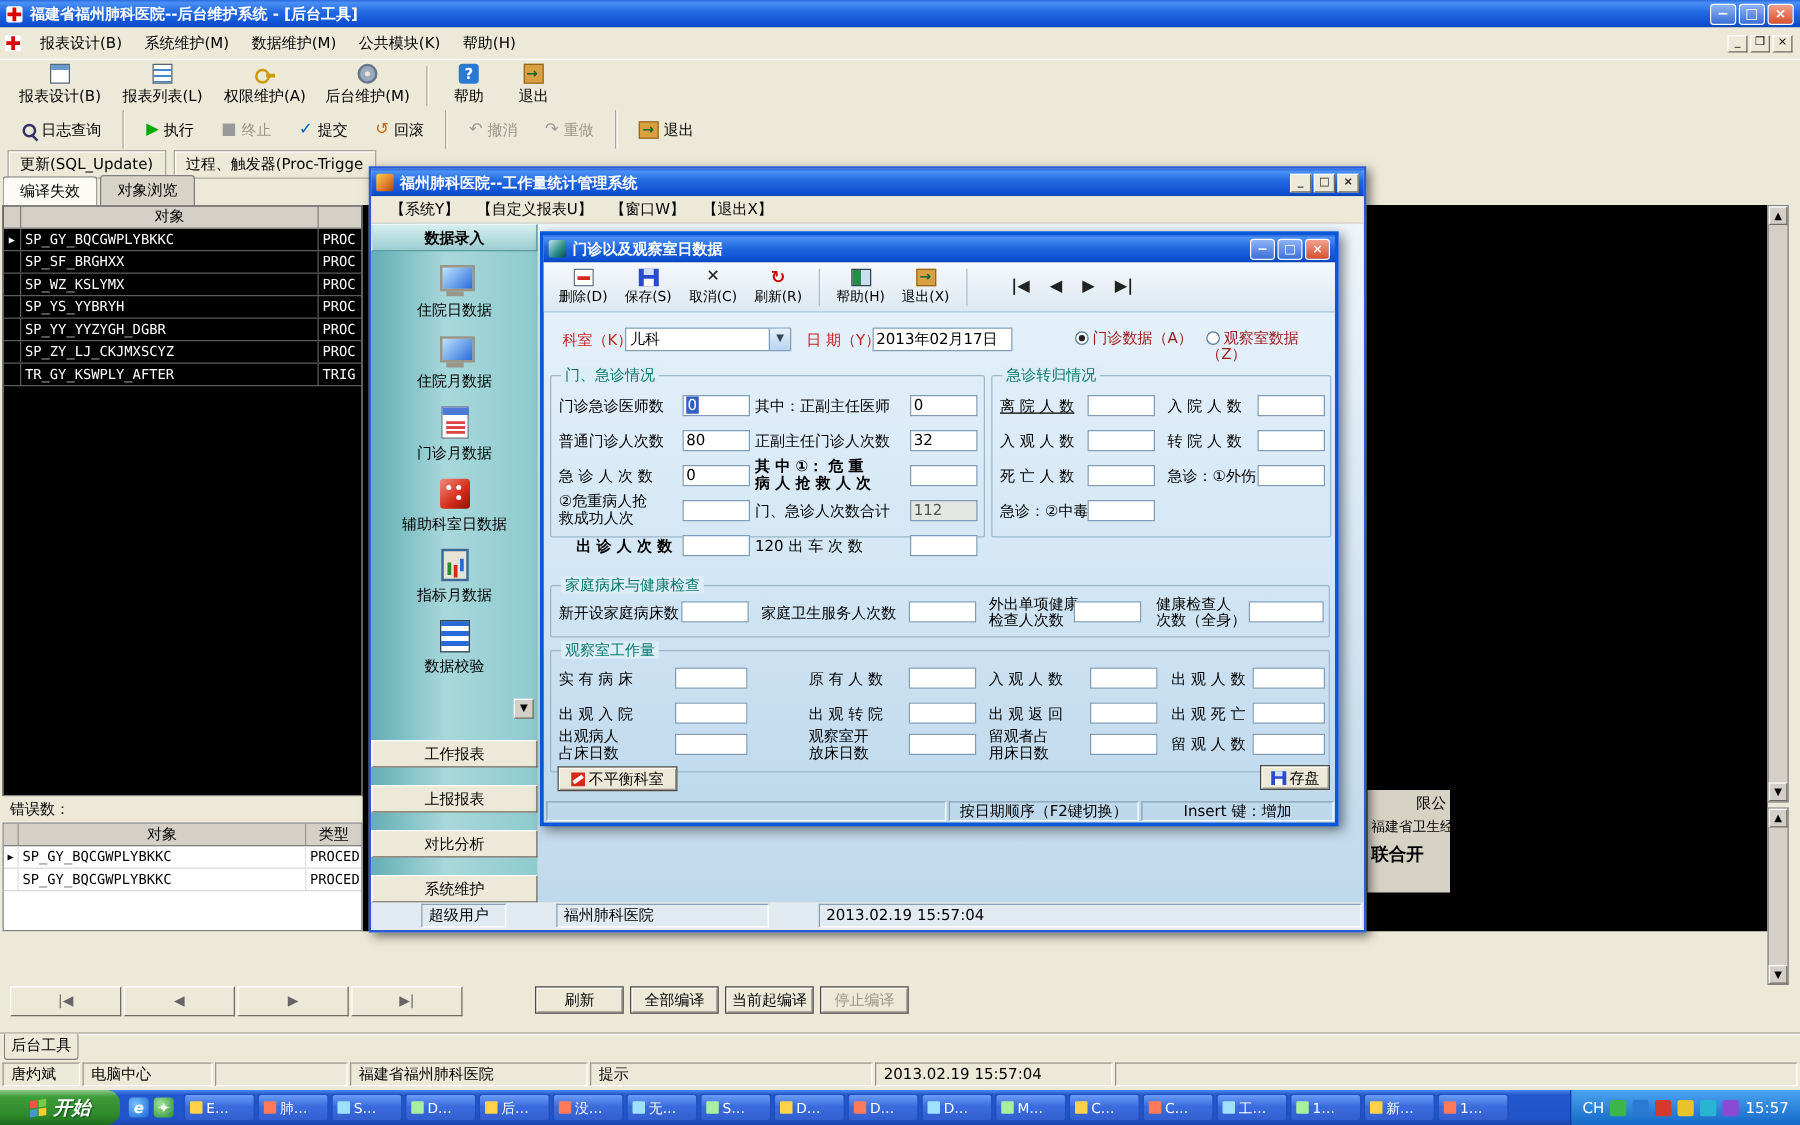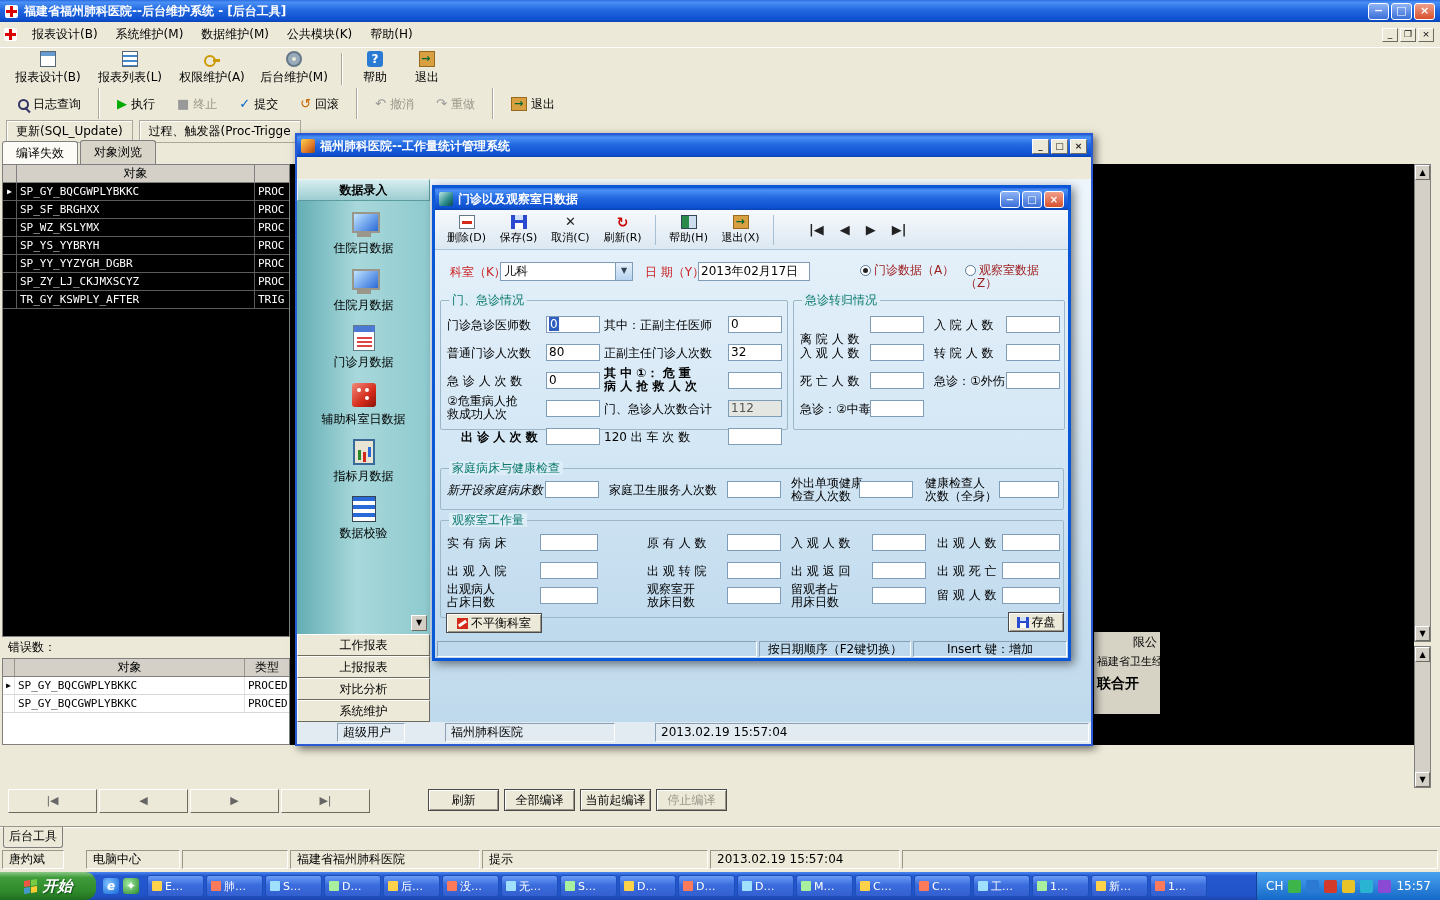--- a/index.html
+++ b/index.html
@@ -116,21 +116,21 @@
 .c-icon{width:14px;height:14px;border-radius:2px;background:linear-gradient(135deg,#ffd24a,#e07a2a 60%,#9a4a10);}
 .c-menu{position:absolute;left:0;top:22px;right:0;height:22px;background:#ece9d8;border-bottom:1px solid #d4d0c0;display:flex;align-items:center;padding-left:8px;}
 .c-menu span{padding:3px 7px;}
 .sidebar{position:absolute;left:0;top:44px;width:133px;bottom:22px;background:linear-gradient(90deg,#63aeb4,#a8d8db 45%,#8ecace);display:flex;flex-direction:column;}
 .sb-header{height:22px;flex:none;background:linear-gradient(180deg,#d6eeef,#9ccdd1);border:1px solid;border-color:#eaf6f7 #5c9ba0 #5c9ba0 #eaf6f7;font-weight:bold;display:flex;align-items:center;justify-content:center;}
 .sb-items{flex:1;position:relative;display:flex;flex-direction:column;align-items:center;padding-top:10px;gap:11px;overflow:hidden;}
 .sb-item{display:flex;flex-direction:column;align-items:center;gap:3px;width:100%;}
 .sb-label{font-size:12px;}
 .sb-scroll{position:absolute;right:3px;bottom:3px;width:16px;height:16px;background:#d4d0c8;border:1px solid;border-color:#fff #6d6a60 #6d6a60 #fff;font-size:8px;text-align:center;line-height:14px;}
 .sb-groups{flex:none;display:flex;flex-direction:column;}
-.sb-gbtn{height:22px;background:#ece9d8;border:1px solid;border-color:#fff #6d6a60 #6d6a60 #fff;display:flex;align-items:center;justify-content:center;}
+.sb-gbtn{height:22px;background:#ece9d8;border:1px solid;border-color:#fff #6d6a60 #6d6a60 #fff;display:flex;align-items:center;justify-content:center;margin-top:14px;}
 .c-content{position:absolute;left:133px;top:44px;right:0;bottom:22px;background:linear-gradient(180deg,#eef6fc,#bfd9ec);}
 .c-status{position:absolute;left:0;bottom:0;width:100%;height:22px;background:#e2ebf2;display:flex;gap:2px;padding:1px 2px;}
 .cs-cell{border:1px solid;border-color:#8aa0b4 #fff #fff #8aa0b4;height:19px;line-height:17px;padding:0 5px;overflow:hidden;white-space:nowrap;margin-left:38px;}
 
 .ic{width:28px;height:26px;position:relative;flex:none;}
 .ic-monitor::before{content:"";position:absolute;left:2px;top:1px;width:24px;height:17px;background:linear-gradient(135deg,#bfe4ff,#2a6ad8);border:2px solid #9a968a;}
 .ic-monitor::after{content:"";position:absolute;left:7px;bottom:0;width:14px;height:4px;background:#9a968a;}
 .ic-doc{background:#fff;border:1px solid #678;width:22px;margin:0 3px;}
 .ic-doc::before{content:"@";position:absolute;left:2px;top:1px;color:#06c;font-size:11px;font-weight:bold;}
 .ic-doc::after{content:"";position:absolute;left:3px;bottom:4px;width:15px;height:7px;background:repeating-linear-gradient(180deg,#69c 0 1px,#fff 1px 3px);}
@@ -382,21 +382,21 @@
     <span class="compile-btn">全部编译</span>
     <span class="compile-btn">当前起编译</span>
     <span class="compile-btn dim">停止编译</span>
   </div>
 
   <div class="tabline"></div>
   <div class="bottomtab">后台工具</div>
 
   <div class="statusbar">
     <span class="sb-cell" style="width:62px;">唐灼斌</span>
-    <span class="sb-cell" style="width:94px;margin-left:20px;">电脑中心</span>
+    <span class="sb-cell" style="width:104px;">电脑中心</span>
     <span class="sb-cell" style="width:106px;"></span>
     <span class="sb-cell" style="width:190px;">福建省福州肺科医院</span>
     <span class="sb-cell" style="width:226px;">提示</span>
     <span class="sb-cell" style="width:190px;">2013.02.19 15:57:04</span>
     <span class="sb-cell" style="flex:1;"></span>
   </div>
 
   <div class="taskbar">
     <span class="start">
       <span class="wl">
@@ -499,20 +499,26 @@
 
   <div class="child">
     <div class="c-title bluegrad">
       <span class="c-icon"></span>
       <span>福州肺科医院--工作量统计管理系统</span>
       <span style="margin-left:auto;display:flex;gap:2px;">
         <span class="c-btn">_</span>
         <span class="c-btn">□</span>
         <span class="c-btn">×</span>
       </span>
+    </div>
+    <div class="c-menu">
+      <span>【系统Y】</span>
+      <span>【自定义报表U】</span>
+      <span>【窗口W】</span>
+      <span>【退出X】</span>
     </div>
     <div class="c-content"></div>
     <div class="sidebar">
       <div class="sb-header">数据录入</div>
       <div class="sb-items">
         <div class="sb-item">
             <span class="ic ic-monitor"></span>
             <span class="sb-label">住院日数据</span>
           </div>
         <div class="sb-item">
@@ -629,39 +635,39 @@
         <span class="L" style="left:163px;top:102px;">门、急诊人次数合计</span>
         <span class="F dis" style="left:287px;top:99px;"><span>112</span></span>
         <span class="L" style="left:20px;top:130px;font-weight:bold;">出 诊 人 次 数</span>
         <span class="F" style="left:105px;top:127px;"><span></span></span>
         <span class="L" style="left:163px;top:130px;">120 出 车 次 数</span>
         <span class="F" style="left:287px;top:127px;"><span></span></span>
       </div>
 
       <div class="group" style="left:358px;top:50px;width:272px;height:130px;">
         <span class="gt">急诊转归情况</span>
-        <span class="L" style="left:6px;top:32px;">离 院 人 数</span>
+        <span class="L" style="left:6px;top:18px;text-decoration:underline;">离 院 人 数</span>
         <span class="F" style="left:76px;top:15px;"><span></span></span>
         <span class="L" style="left:140px;top:18px;">入 院 人 数</span>
         <span class="F" style="left:212px;top:15px;"><span></span></span>
         <span class="L" style="left:6px;top:46px;">入 观 人 数</span>
         <span class="F" style="left:76px;top:43px;"><span></span></span>
         <span class="L" style="left:140px;top:46px;">转 院 人 数</span>
         <span class="F" style="left:212px;top:43px;"><span></span></span>
         <span class="L" style="left:6px;top:74px;">死 亡 人 数</span>
         <span class="F" style="left:76px;top:71px;"><span></span></span>
         <span class="L" style="left:140px;top:74px;">急诊：①外伤</span>
         <span class="F" style="left:212px;top:71px;"><span></span></span>
         <span class="L" style="left:6px;top:102px;">急诊：②中毒</span>
         <span class="F" style="left:76px;top:99px;"><span></span></span>
       </div>
 
       <div class="group" style="left:5px;top:218px;width:624px;height:42px;">
         <span class="gt">家庭病床与健康检查</span>
-        <span class="L" style="left:6px;top:15px;font-style:italic;">新开设家庭病床数</span>
+        <span class="L" style="left:6px;top:15px;">新开设家庭病床数</span>
         <span class="F" style="left:104px;top:12px;"><span></span></span>
         <span class="L" style="left:168px;top:15px;">家庭卫生服务人次数</span>
         <span class="F" style="left:286px;top:12px;"><span></span></span>
         <span class="L" style="left:350px;top:8px;">外出单项健康
 检查人次数</span>
         <span class="F" style="left:418px;top:12px;"><span></span></span>
         <span class="L" style="left:484px;top:8px;">健康检查人
 次数（全身）</span>
         <span class="F" style="left:558px;top:12px;width:60px;"><span></span></span>
       </div>

